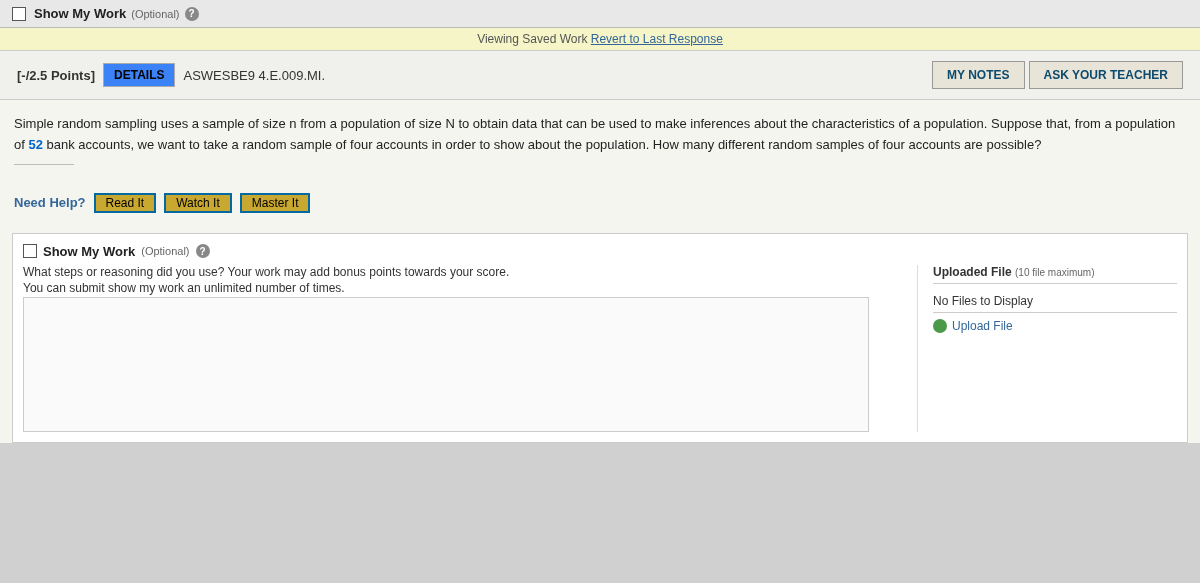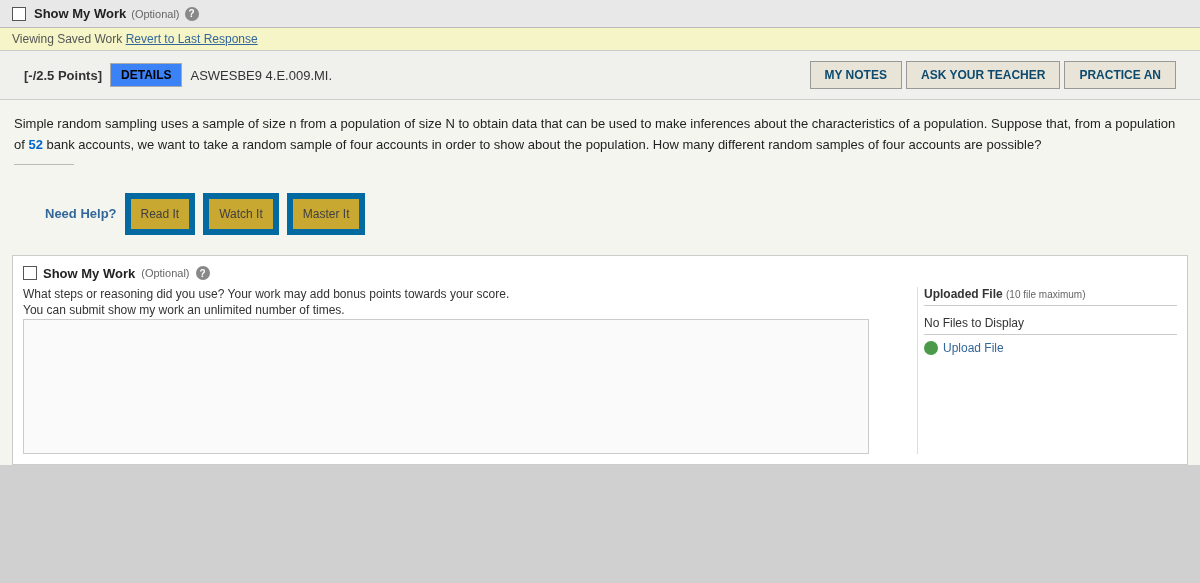--- a/index.html
+++ b/index.html
@@ -46,40 +46,40 @@
       display: inline-flex;
       align-items: center;
       justify-content: center;
       cursor: pointer;
     }
 
     .saving-bar {
       background: #f5f5c8;
       border-bottom: 1px solid #ccc;
       padding: 4px 12px;
-      text-align: left;
+      text-align: center;
       font-size: 12px;
       color: #555;
     }
 
     .saving-bar a {
       color: #336699;
       text-decoration: underline;
       cursor: pointer;
     }
 
     .main-content {
       background: #f5f5f0;
       padding: 0;
     }
 
     .question-header {
       display: flex;
       align-items: center;
-      padding: 10px 24px;
+      padding: 10px 17px;
       border-bottom: 1px solid #ccc;
       background: #f0f0ec;
       gap: 8px;
     }
 
     .points-label {
       font-size: 13px;
       font-weight: bold;
       color: #333;
       white-space: nowrap;
@@ -142,30 +142,29 @@
       align-items: center;
       gap: 8px;
       padding: 10px 14px;
       background: #f5f5f0;
     }
 
     .need-help-label {
       font-weight: bold;
       color: #336699;
       font-size: 13px;
-      margin-left: 31px;
     }
 
     .help-btn {
       background: #c8a830;
-      border: 6px solid #0369a1;
-      padding: 8px 10px;
-      font-size: 12px;
-      cursor: pointer;
-      color: #404040;
+      border: 2px solid #0369a1;
+      padding: 1px 10px;
+      font-size: 12px;
+      cursor: pointer;
+      color: #000000;
     }
 
     .show-my-work-section {
       background: #fff;
       border: 1px solid #ccc;
       margin: 10px 12px;
       padding: 10px;
     }
 
     .smw-header {
@@ -191,21 +190,21 @@
     .smw-textarea-area {
       flex: 1;
       min-height: 120px;
       border: 1px solid #ccc;
       background: #fafafa;
     }
 
     .smw-right {
       width: 260px;
       border-left: 1px solid #ddd;
-      padding-left: 6px;
+      padding-left: 15px;
       margin-left: 38px;
     }
 
     .uploaded-file-title {
       font-size: 12px;
       font-weight: bold;
       color: #333;
       border-bottom: 1px solid #ccc;
       padding-bottom: 4px;
       margin-bottom: 6px;
@@ -278,21 +277,20 @@
 
 <div class="main-content">
 
   <div class="question-header">
     <span class="points-label">[-/2.5 Points]</span>
     <button class="details-btn">DETAILS</button>
     <span class="question-code">ASWESBE9 4.E.009.MI.</span>
     <div class="header-buttons">
       <button class="header-btn">MY NOTES</button>
       <button class="header-btn">ASK YOUR TEACHER</button>
-      <button class="header-btn">PRACTICE AN</button>
     </div>
   </div>
 
   <div class="question-body">
     <span>Simple random sampling uses a sample of size n from a population of size N to obtain data that can be used to make inferences about the characteristics of a population. Suppose that, from a population of</span>
     <span class="highlight-blue">52</span>
     <span>bank accounts, we want to take a random sample of four accounts in order to show about the population. How many different random samples of four accounts are possible?</span>
     <hr class="divider">
   </div>
 

